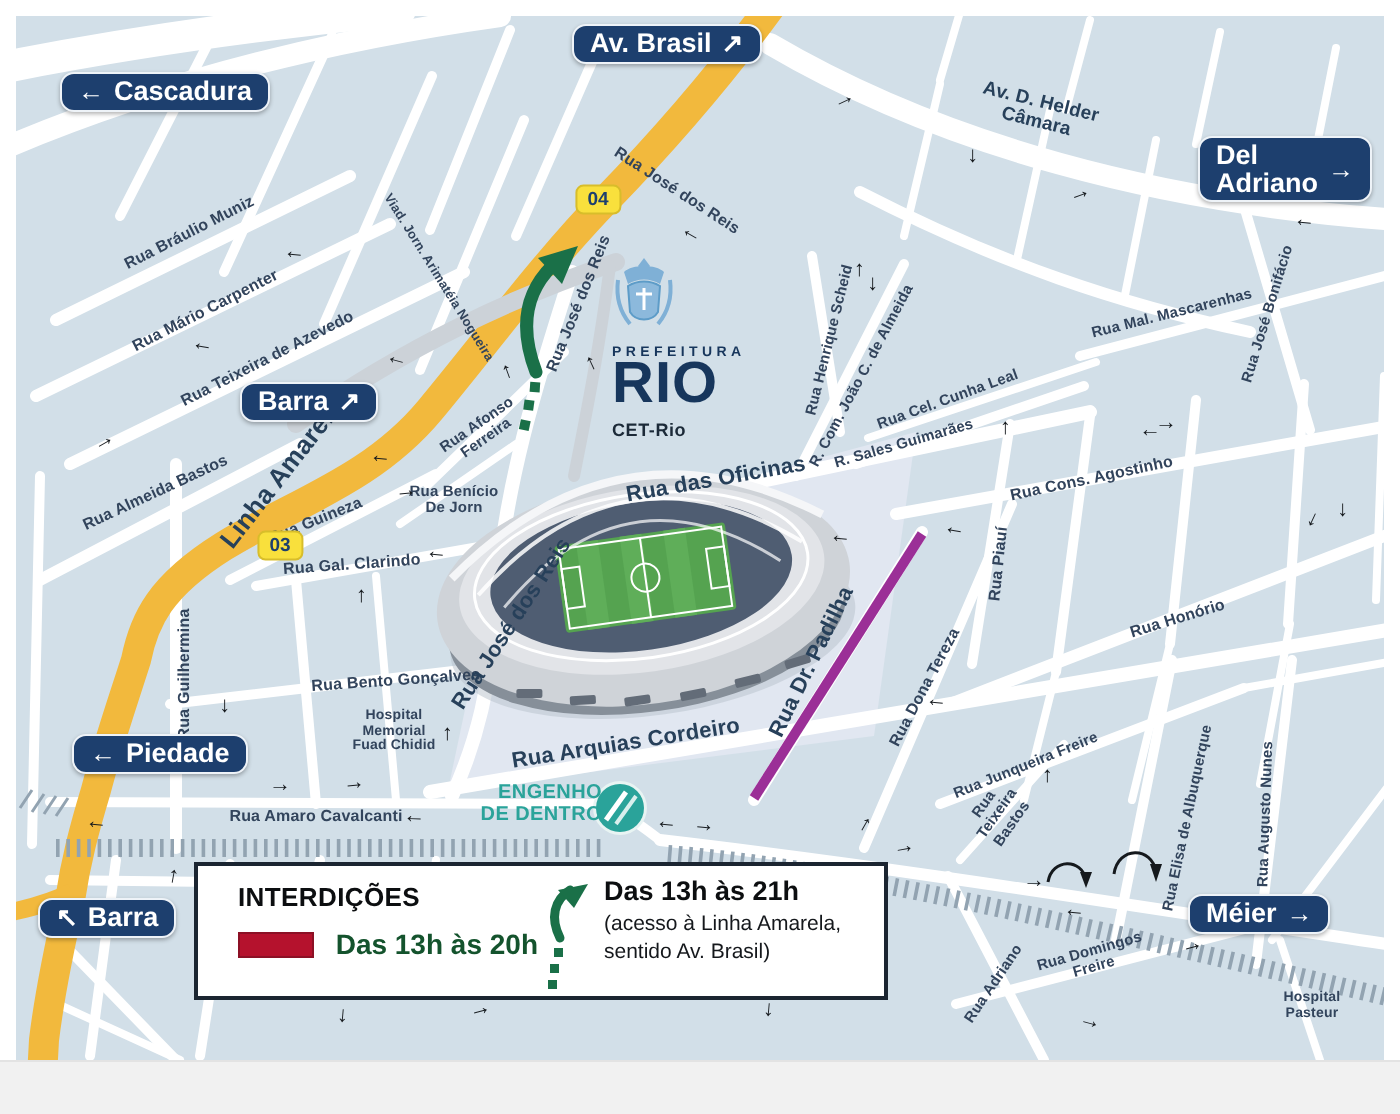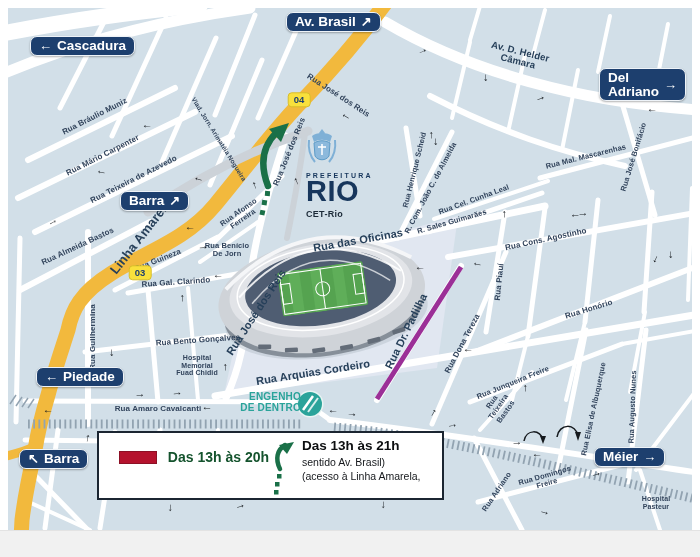--- a/index.html
+++ b/index.html
@@ -348,37 +348,38 @@
     <div class="dept">CET-Rio</div>
   </div>
 
   <div id="station-label">
     <div>ENGENHO</div>
     <div>DE DENTRO</div>
   </div>
 
   <div id="legend">
     <div class="leg-left">
+      <div class="leg-title">INTERDIÇÕES</div>
       <div class="leg-row">
         <div class="leg-swatch" id="leg-swatch" style="background: rgb(181, 18, 45);"></div>
         <div class="leg-red-label">Das 13h às 20h</div>
       </div>
     </div>
     <div class="leg-right">
       <svg class="leg-arrow-ic" viewBox="0 0 26 56">
         <path d="M11,28 C6,18 8,9 16,4" fill="none" stroke="#1a7048" stroke-width="4.5" stroke-linecap="round"></path>
         <polygon points="25,1 10,4 18,13" fill="#1a7048"></polygon>
         <rect x="8" y="33" width="4.5" height="4.5" fill="#1a7048"></rect>
         <rect x="6" y="41" width="4.5" height="4.5" fill="#1a7048"></rect>
         <rect x="5" y="49" width="4.5" height="4.5" fill="#1a7048"></rect>
       </svg>
       <div>
         <div class="leg-green-label">Das 13h às 21h</div>
         <div class="leg-sub">
+          <div>(acesso à Linha Amarela,</div>
           <div>sentido Av. Brasil)</div>
-          <div>(acesso à Linha Amarela,</div>
         </div>
       </div>
     </div>
   </div>
 
   <div id="bottombar"></div>
 </div>
 
 </body></html>

